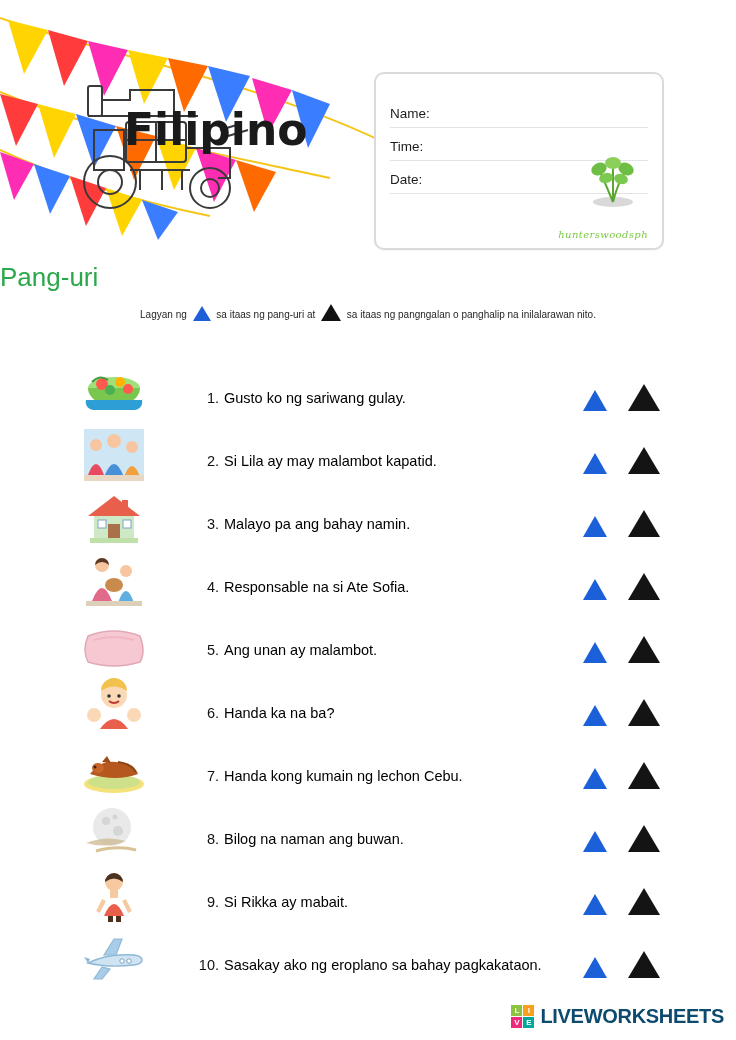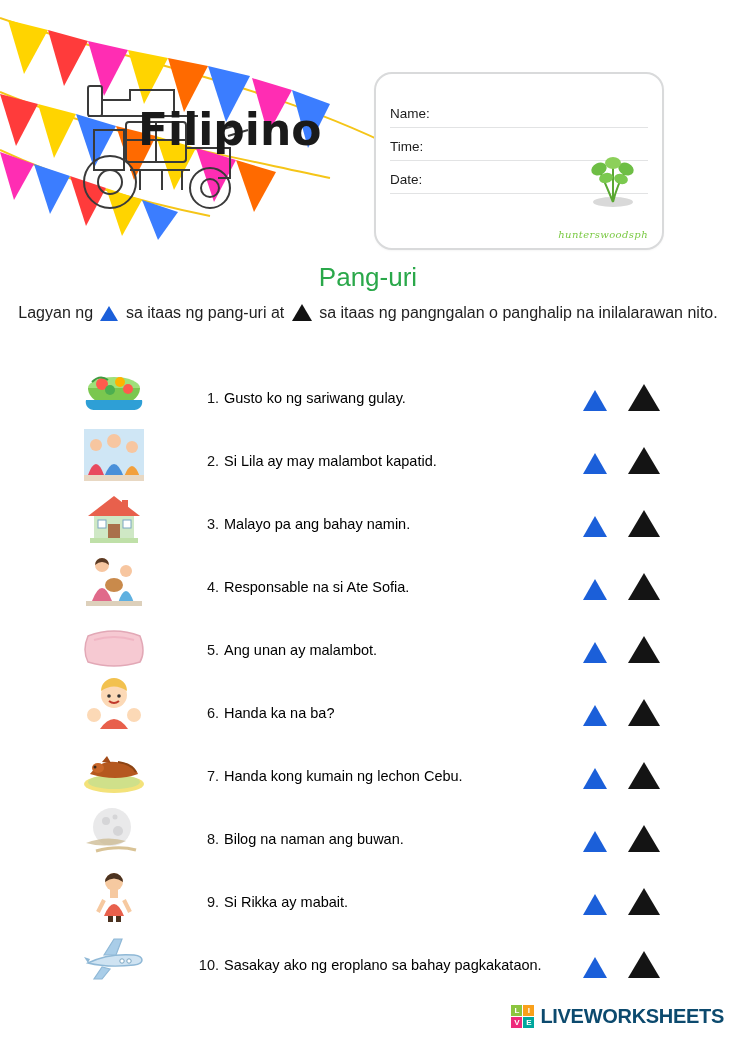--- a/index.html
+++ b/index.html
@@ -30,38 +30,38 @@
     position: absolute;
     left: 70px;
     top: 70px;
     width: 220px;
     height: 150px;
   }
 
   
   .title {
     position: absolute;
-    left: 138px;
+    left: 124px;
     top: 104px;
     font-size: 44px;
     font-family: "DejaVu Sans", sans-serif;
     font-weight: bold;
     color: #1a1a1a;
     letter-spacing: 0px;
   }
 
   
   .info-card {
     position: absolute;
     left: 374px;
     top: 72px;
     width: 290px;
     height: 178px;
     border: 2px solid #d9dadb;
-    border-radius: 18px;
+    border-radius: 10px;
     background: #ffffff;
     box-sizing: border-box;
     box-shadow: 0 1px 2px rgba(0,0,0,0.04);
   }
   .info-row {
     position: absolute;
     left: 14px;
     width: 258px;
     height: 32px;
     border-bottom: 1px solid #e2e3e4;
@@ -92,33 +92,33 @@
     color: #7ac943;
     letter-spacing: 0.4px;
   }
 
   
   .lesson-title {
     position: absolute;
     left: 0;
     right: 0;
     top: 262px;
-    text-align: center;
+    text-align: left;
     font-size: 26px;
     color: #2aa84a;
     font-family: "Liberation Sans", sans-serif;
   }
 
   .instructions {
     position: absolute;
     left: 0;
     right: 0;
     top: 304px;
     text-align: center;
-    font-size: 16px;
+    font-size: 10px;
     color: #1f1f1f;
   }
   .instructions .tri-inline-blue,
   .instructions .tri-inline-black {
     display: inline-block;
     vertical-align: -3px;
     margin: 0 3px;
   }
   .tri-inline-blue {
     width: 0; height: 0;

